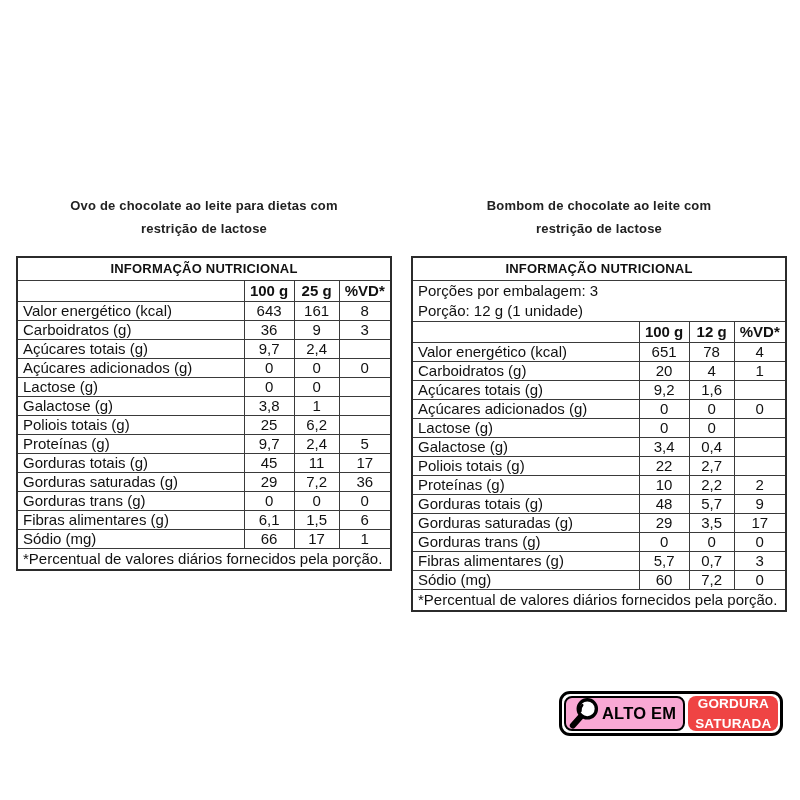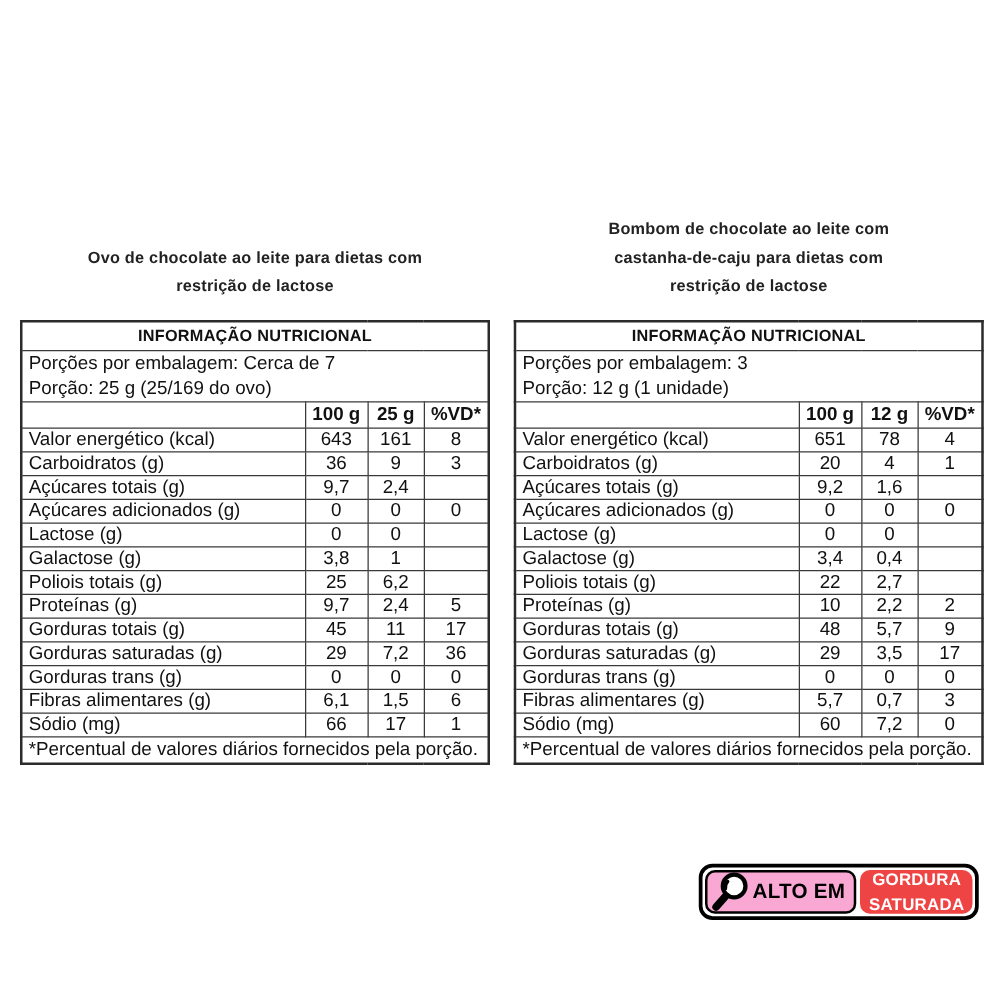--- a/index.html
+++ b/index.html
@@ -97,26 +97,20 @@
         <colgroup>
             <col class="c-label">
             <col class="c-100">
             <col class="c-por">
             <col class="c-dv">
           </colgroup>
         <tbody>
           <tr>
             <td colspan="4" class="thead">INFORMAÇÃO NUTRICIONAL</td>
           </tr>
-          <tr>
-            <td colspan="4" class="portions">
-              <div>Porções por embalagem: Cerca de 7</div>
-              <div>Porção: 25 g (25/169 do ovo)</div>
-            </td>
-          </tr>
           <tr class="cols">
             <td class="ind0"></td>
             <td class="val b">100 g</td>
             <td class="val b">25 g</td>
             <td class="val b">%VD*</td>
           </tr>
         </tbody>
         <tbody class="rows">
             <tr>
               <td class="ind0">Valor energético (kcal)</td>
@@ -201,21 +195,20 @@
           <tr>
             <td colspan="4" class="foot">*Percentual de valores diários fornecidos pela porção.</td>
           </tr>
         </tbody>
       </table>
     </section>
 
     <section class="panel">
       <div class="title">
         <span>Bombom de chocolate ao leite com</span>
-        <span>castanha-de-caju para dietas com</span>
         <span>restrição de lactose</span>
       </div>
       <table class="nutri">
         <colgroup>
             <col class="c-label">
             <col class="c-100">
             <col class="c-por">
             <col class="c-dv">
           </colgroup>
         <tbody>

